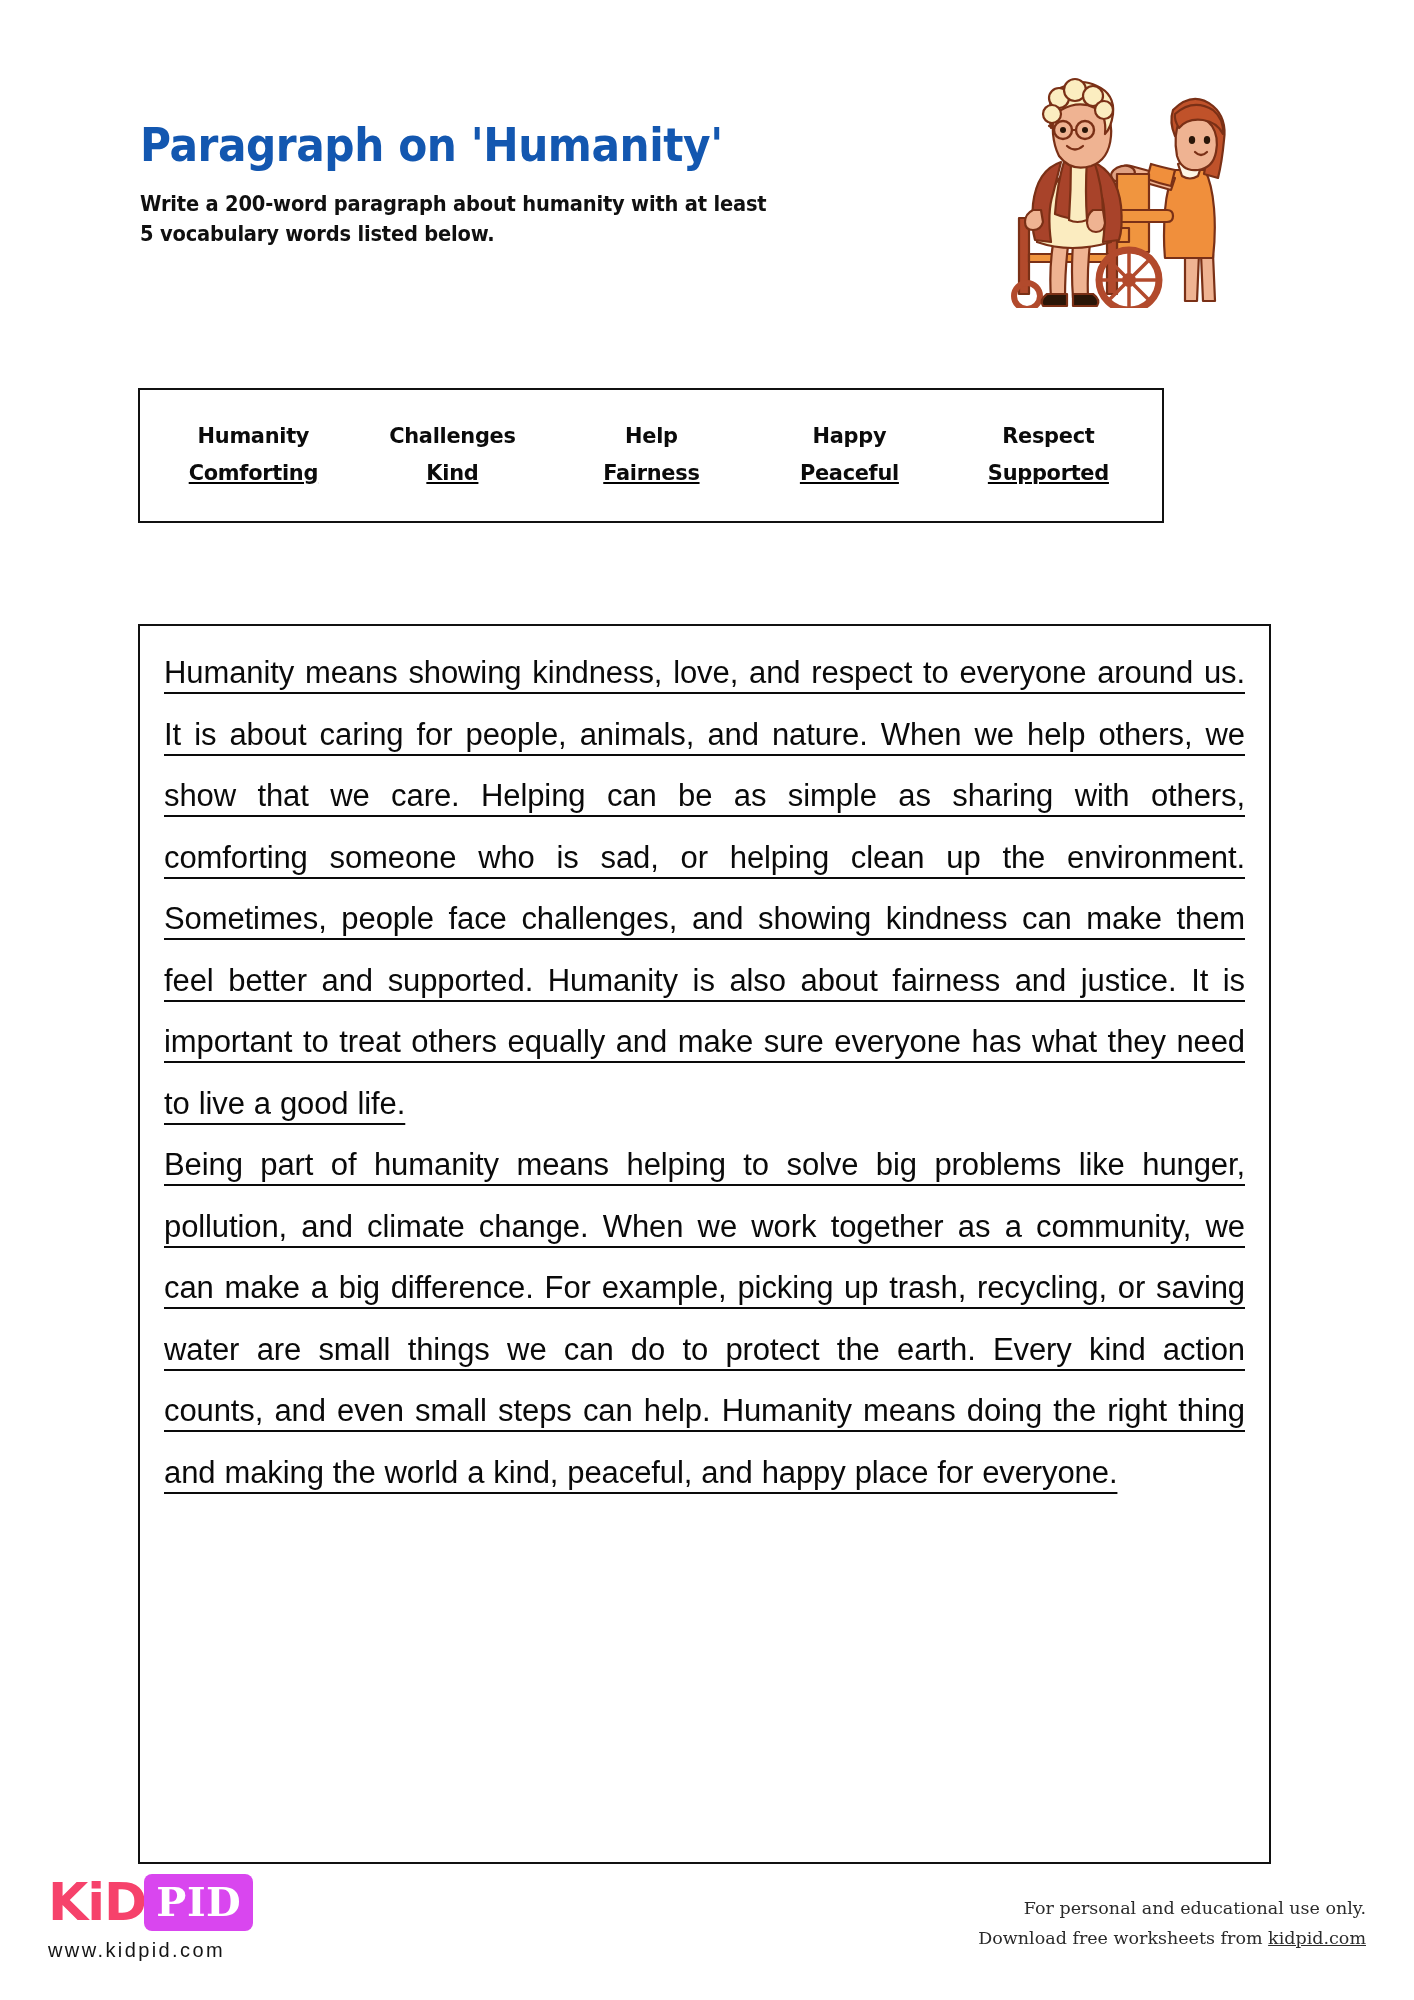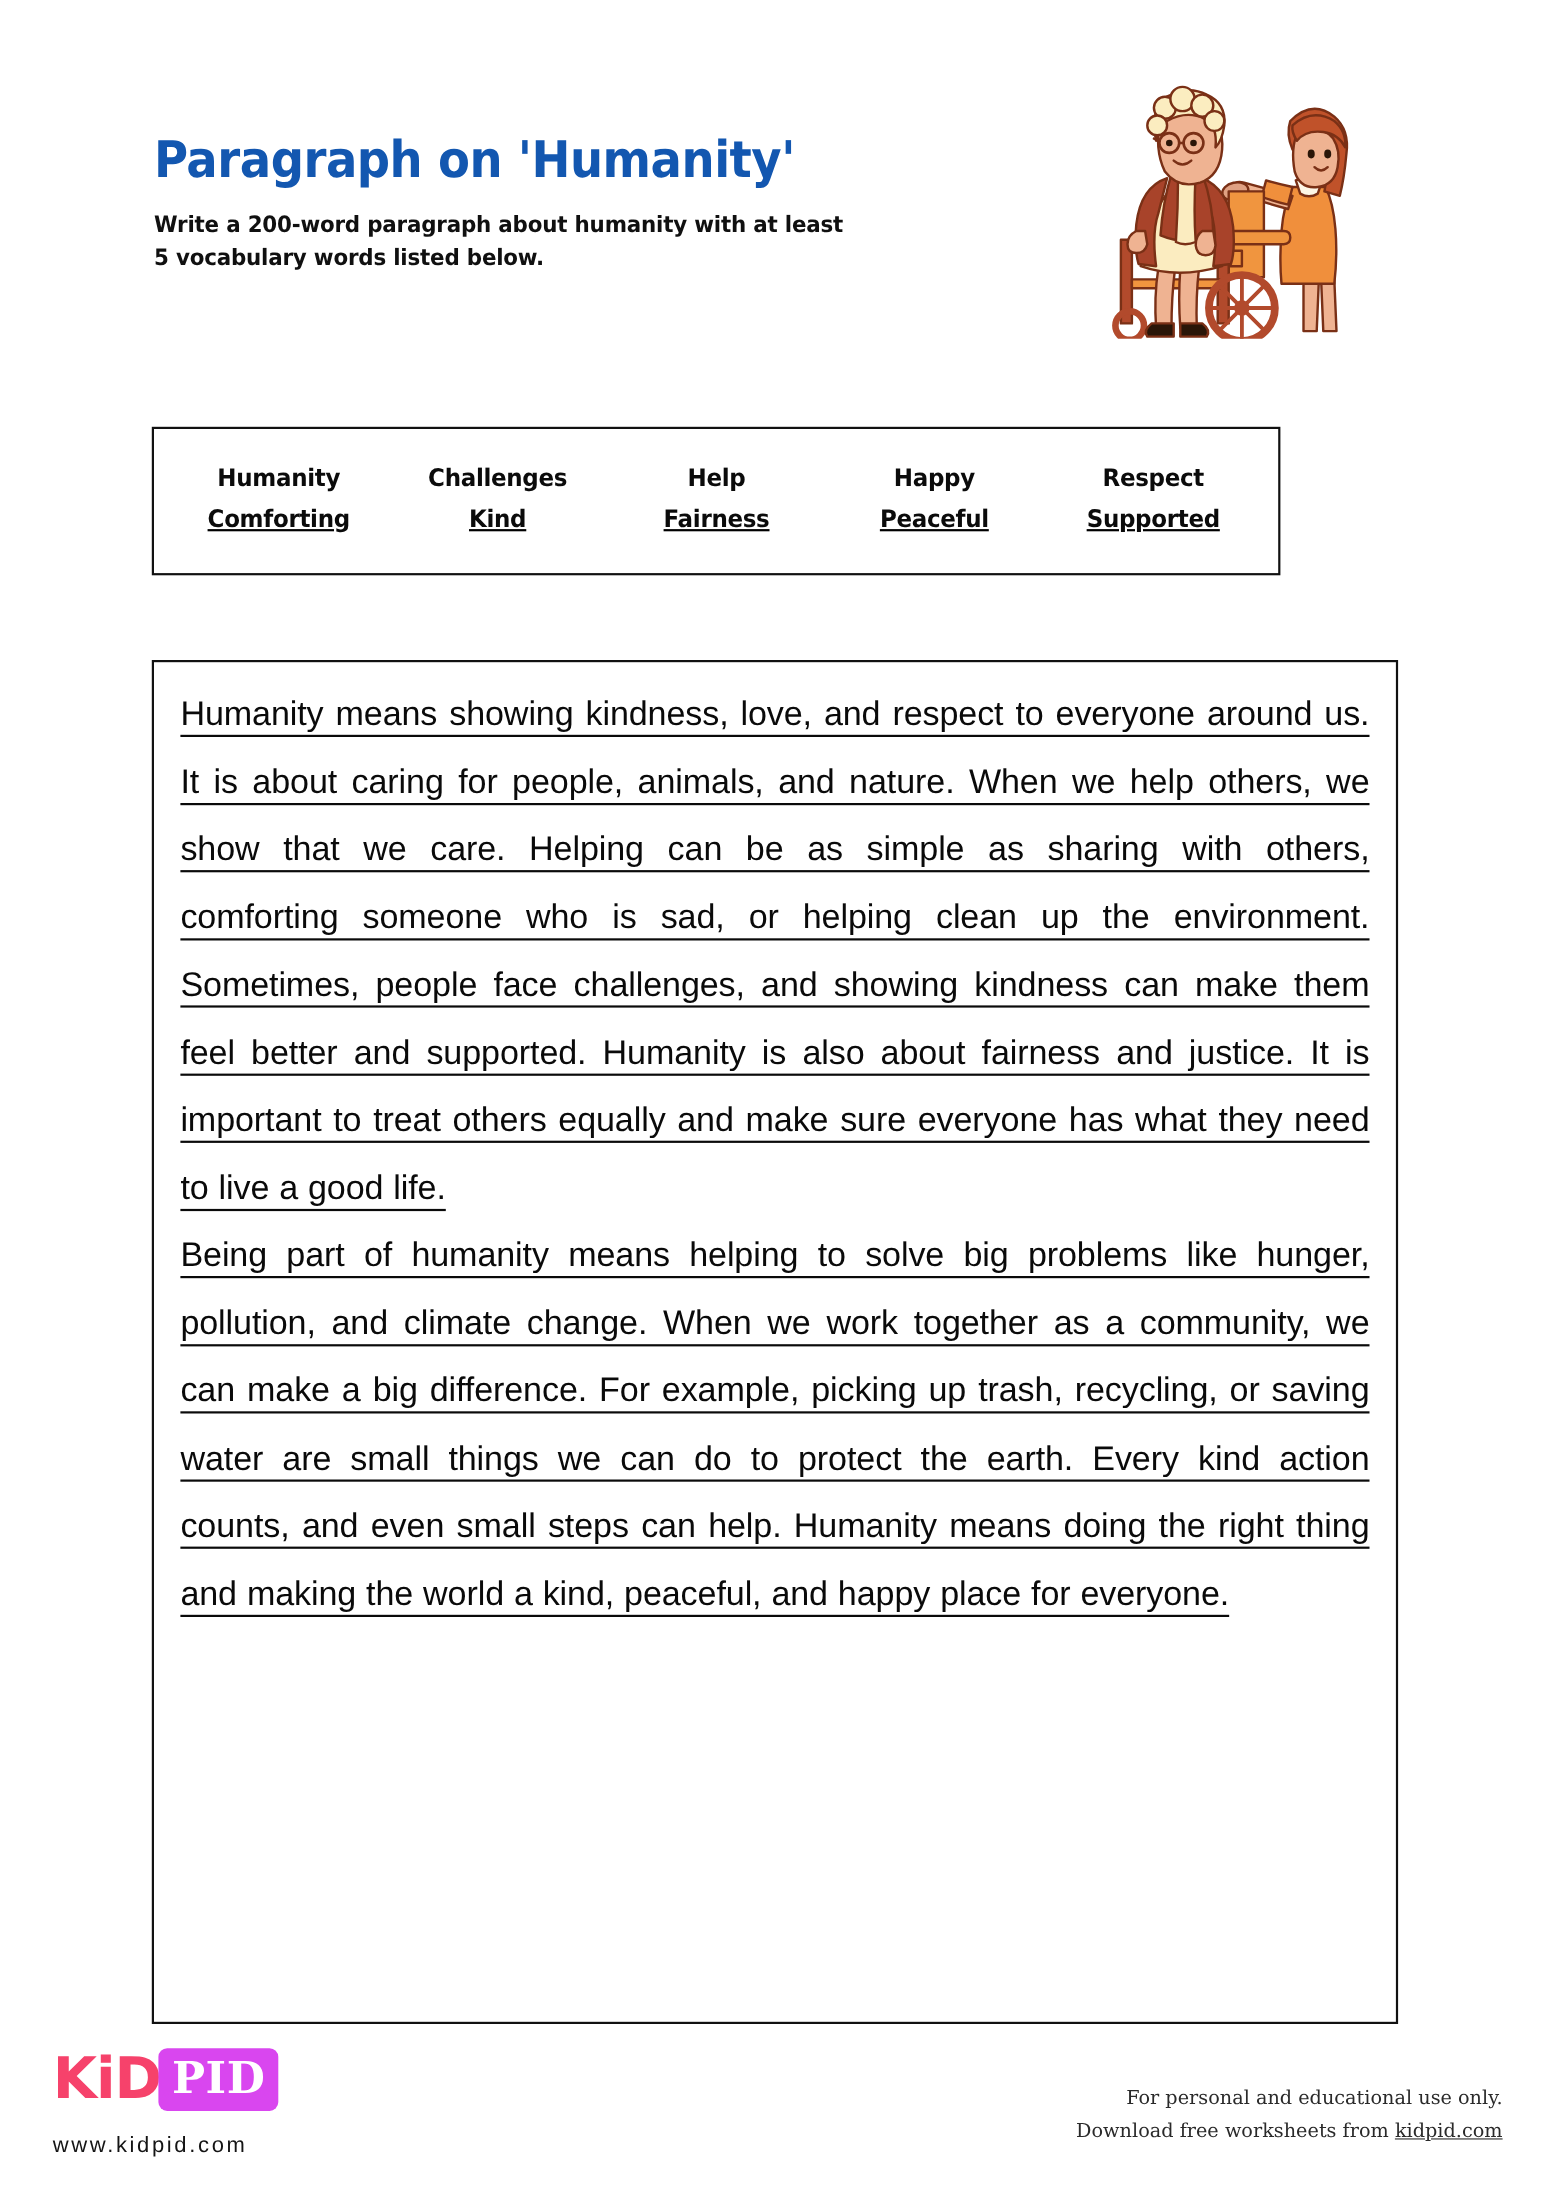--- a/index.html
+++ b/index.html
@@ -91,21 +91,21 @@
     font-weight: 700;
     color: #0b0b0b;
     letter-spacing: -0.3px;
     transform: scaleX(0.95);
   }
 
   
   .writing-box {
     position: absolute;
     left: 138px;
-    top: 600px;
+    top: 624px;
     width: 1133px;
     height: 1240px;
     border: 2.6px solid #111111;
     background: #ffffff;
     padding: 16px 24px 10px 24px;
     overflow: hidden;
   }
 
   .para-block {
     font-family: "Liberation Sans", sans-serif;
@@ -158,21 +158,21 @@
     font-size: 40px;
     font-weight: 700;
     line-height: 1;
     padding: 8px 12px 9px 12px;
     border-radius: 8px;
     margin-left: -2px;
     letter-spacing: 0.5px;
   }
 
   .logo-url {
-    margin-top: 20px;
+    margin-top: 8px;
     font-family: "Liberation Sans", sans-serif;
     font-size: 20px;
     color: #141414;
     letter-spacing: 2.4px;
   }
 
   .footer-note {
     position: absolute;
     right: 48px;
     bottom: 46px;

